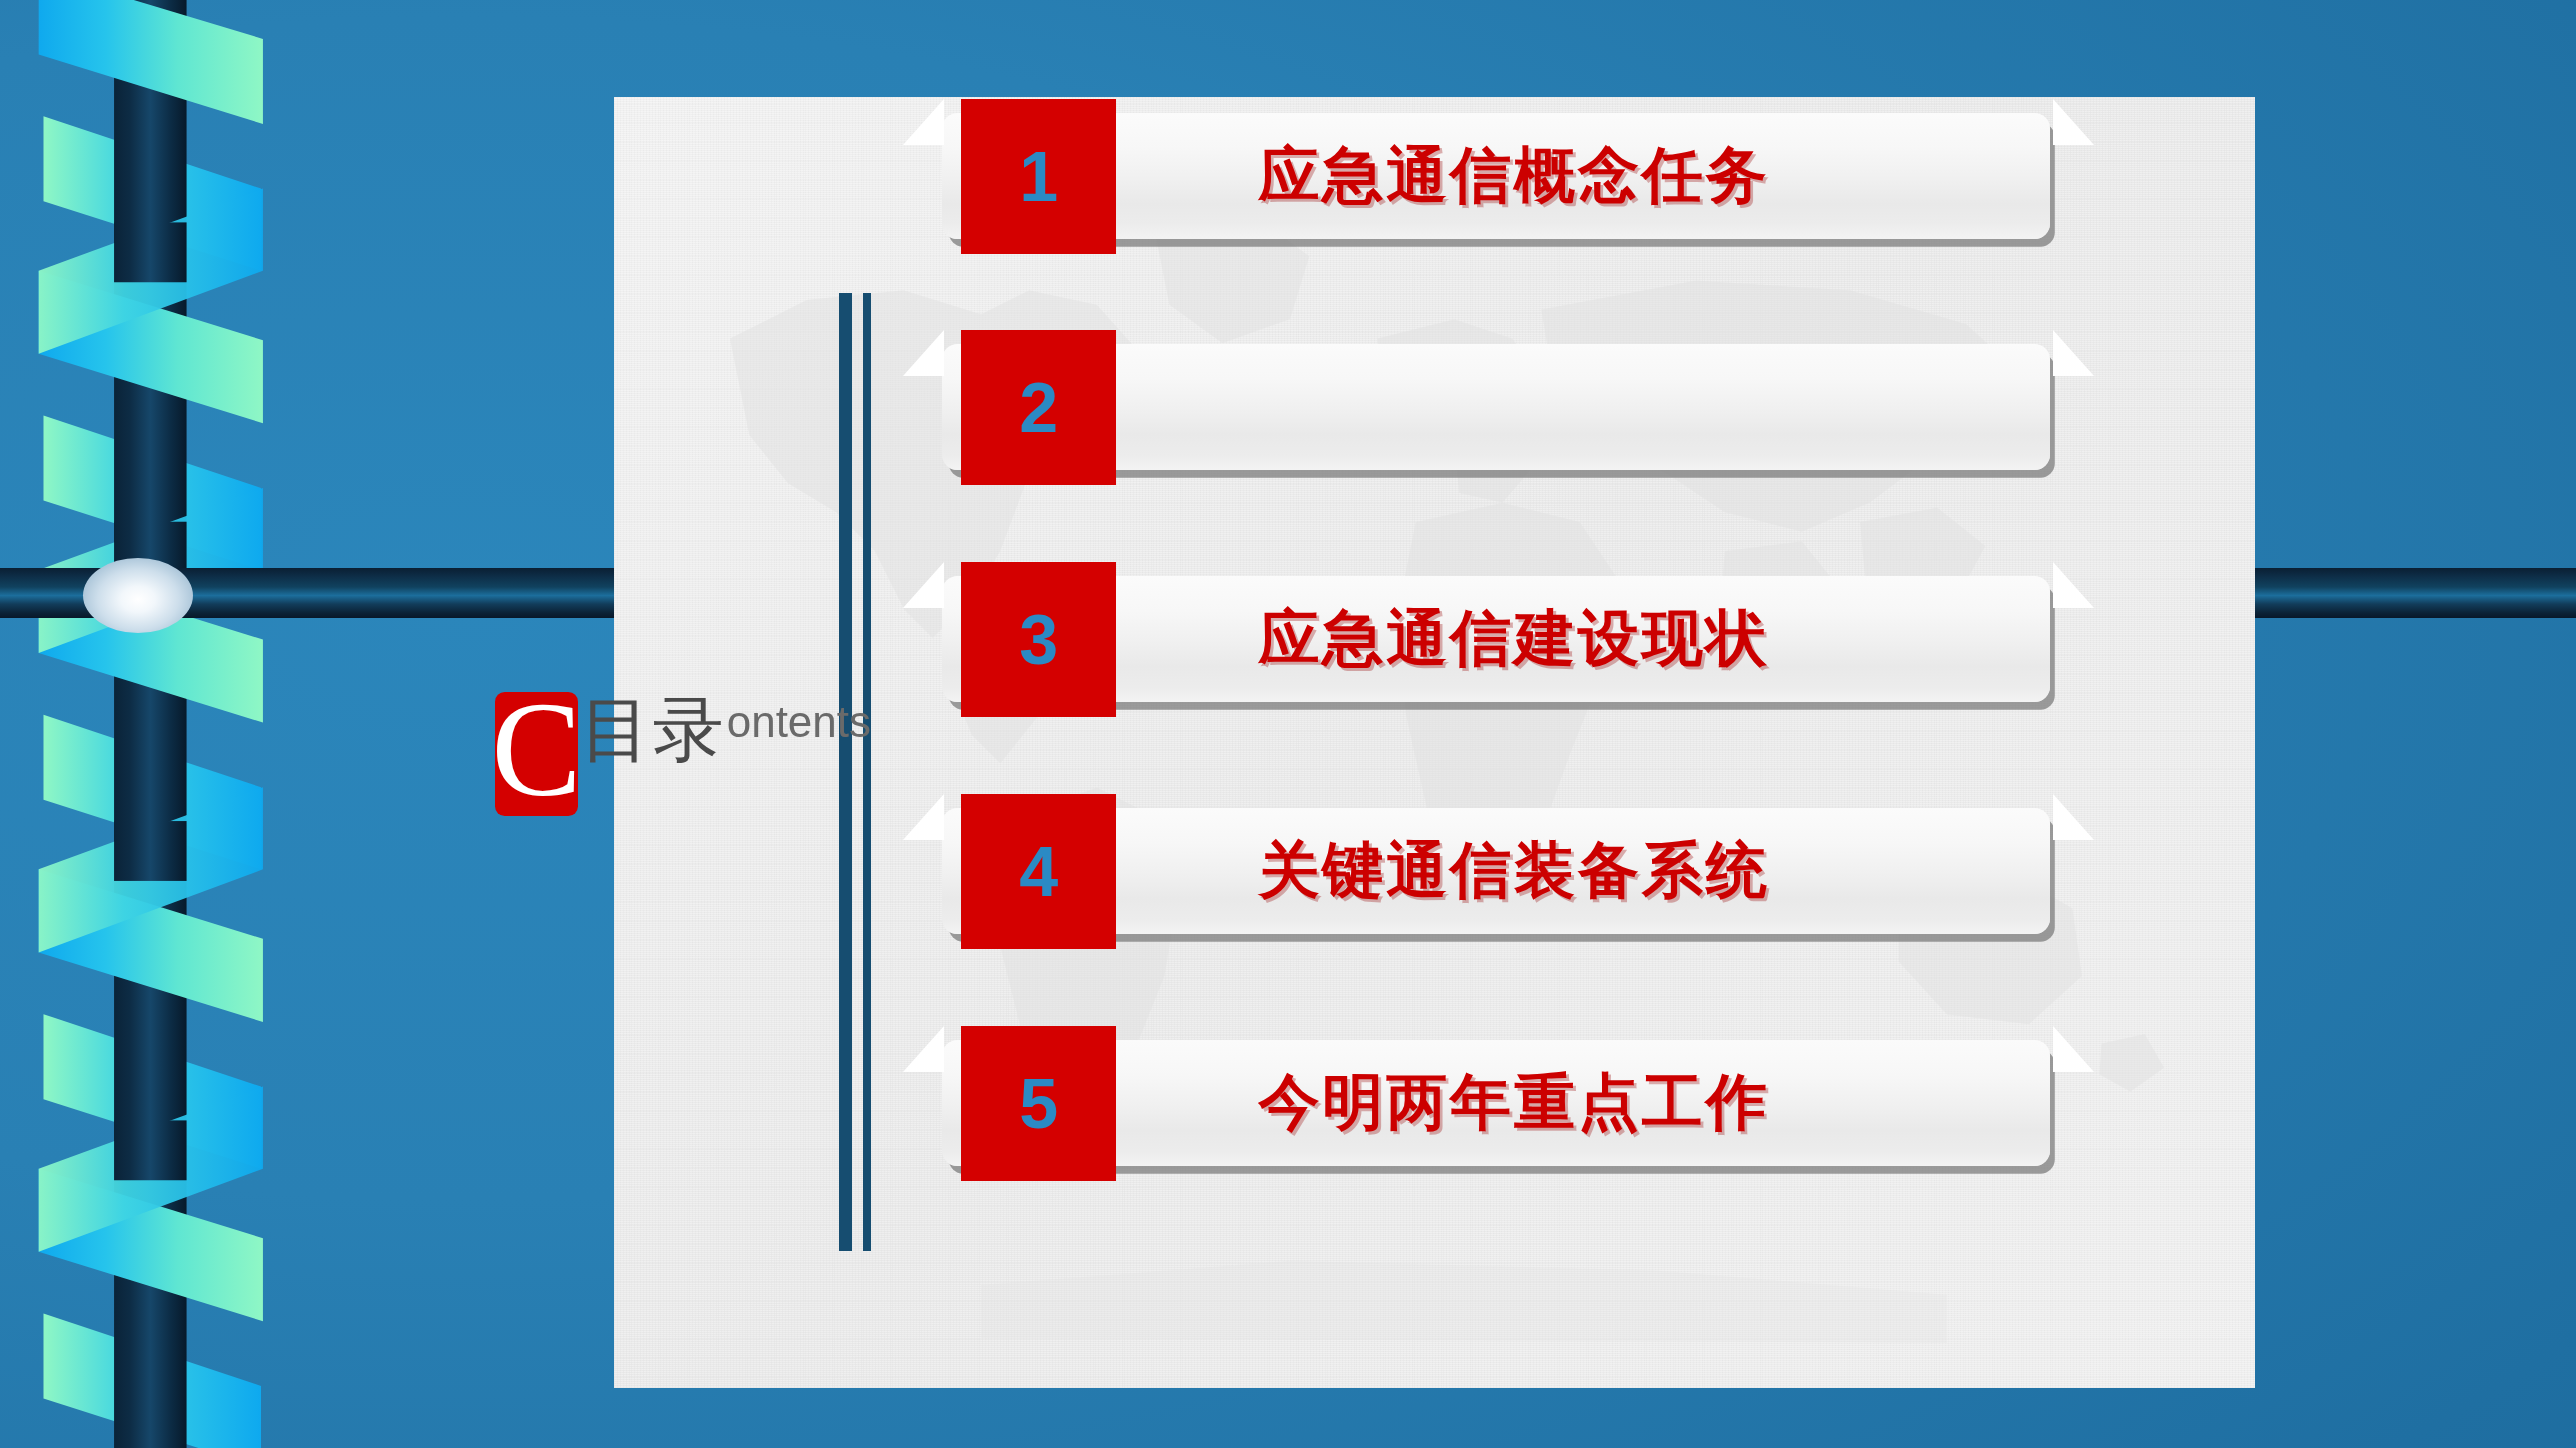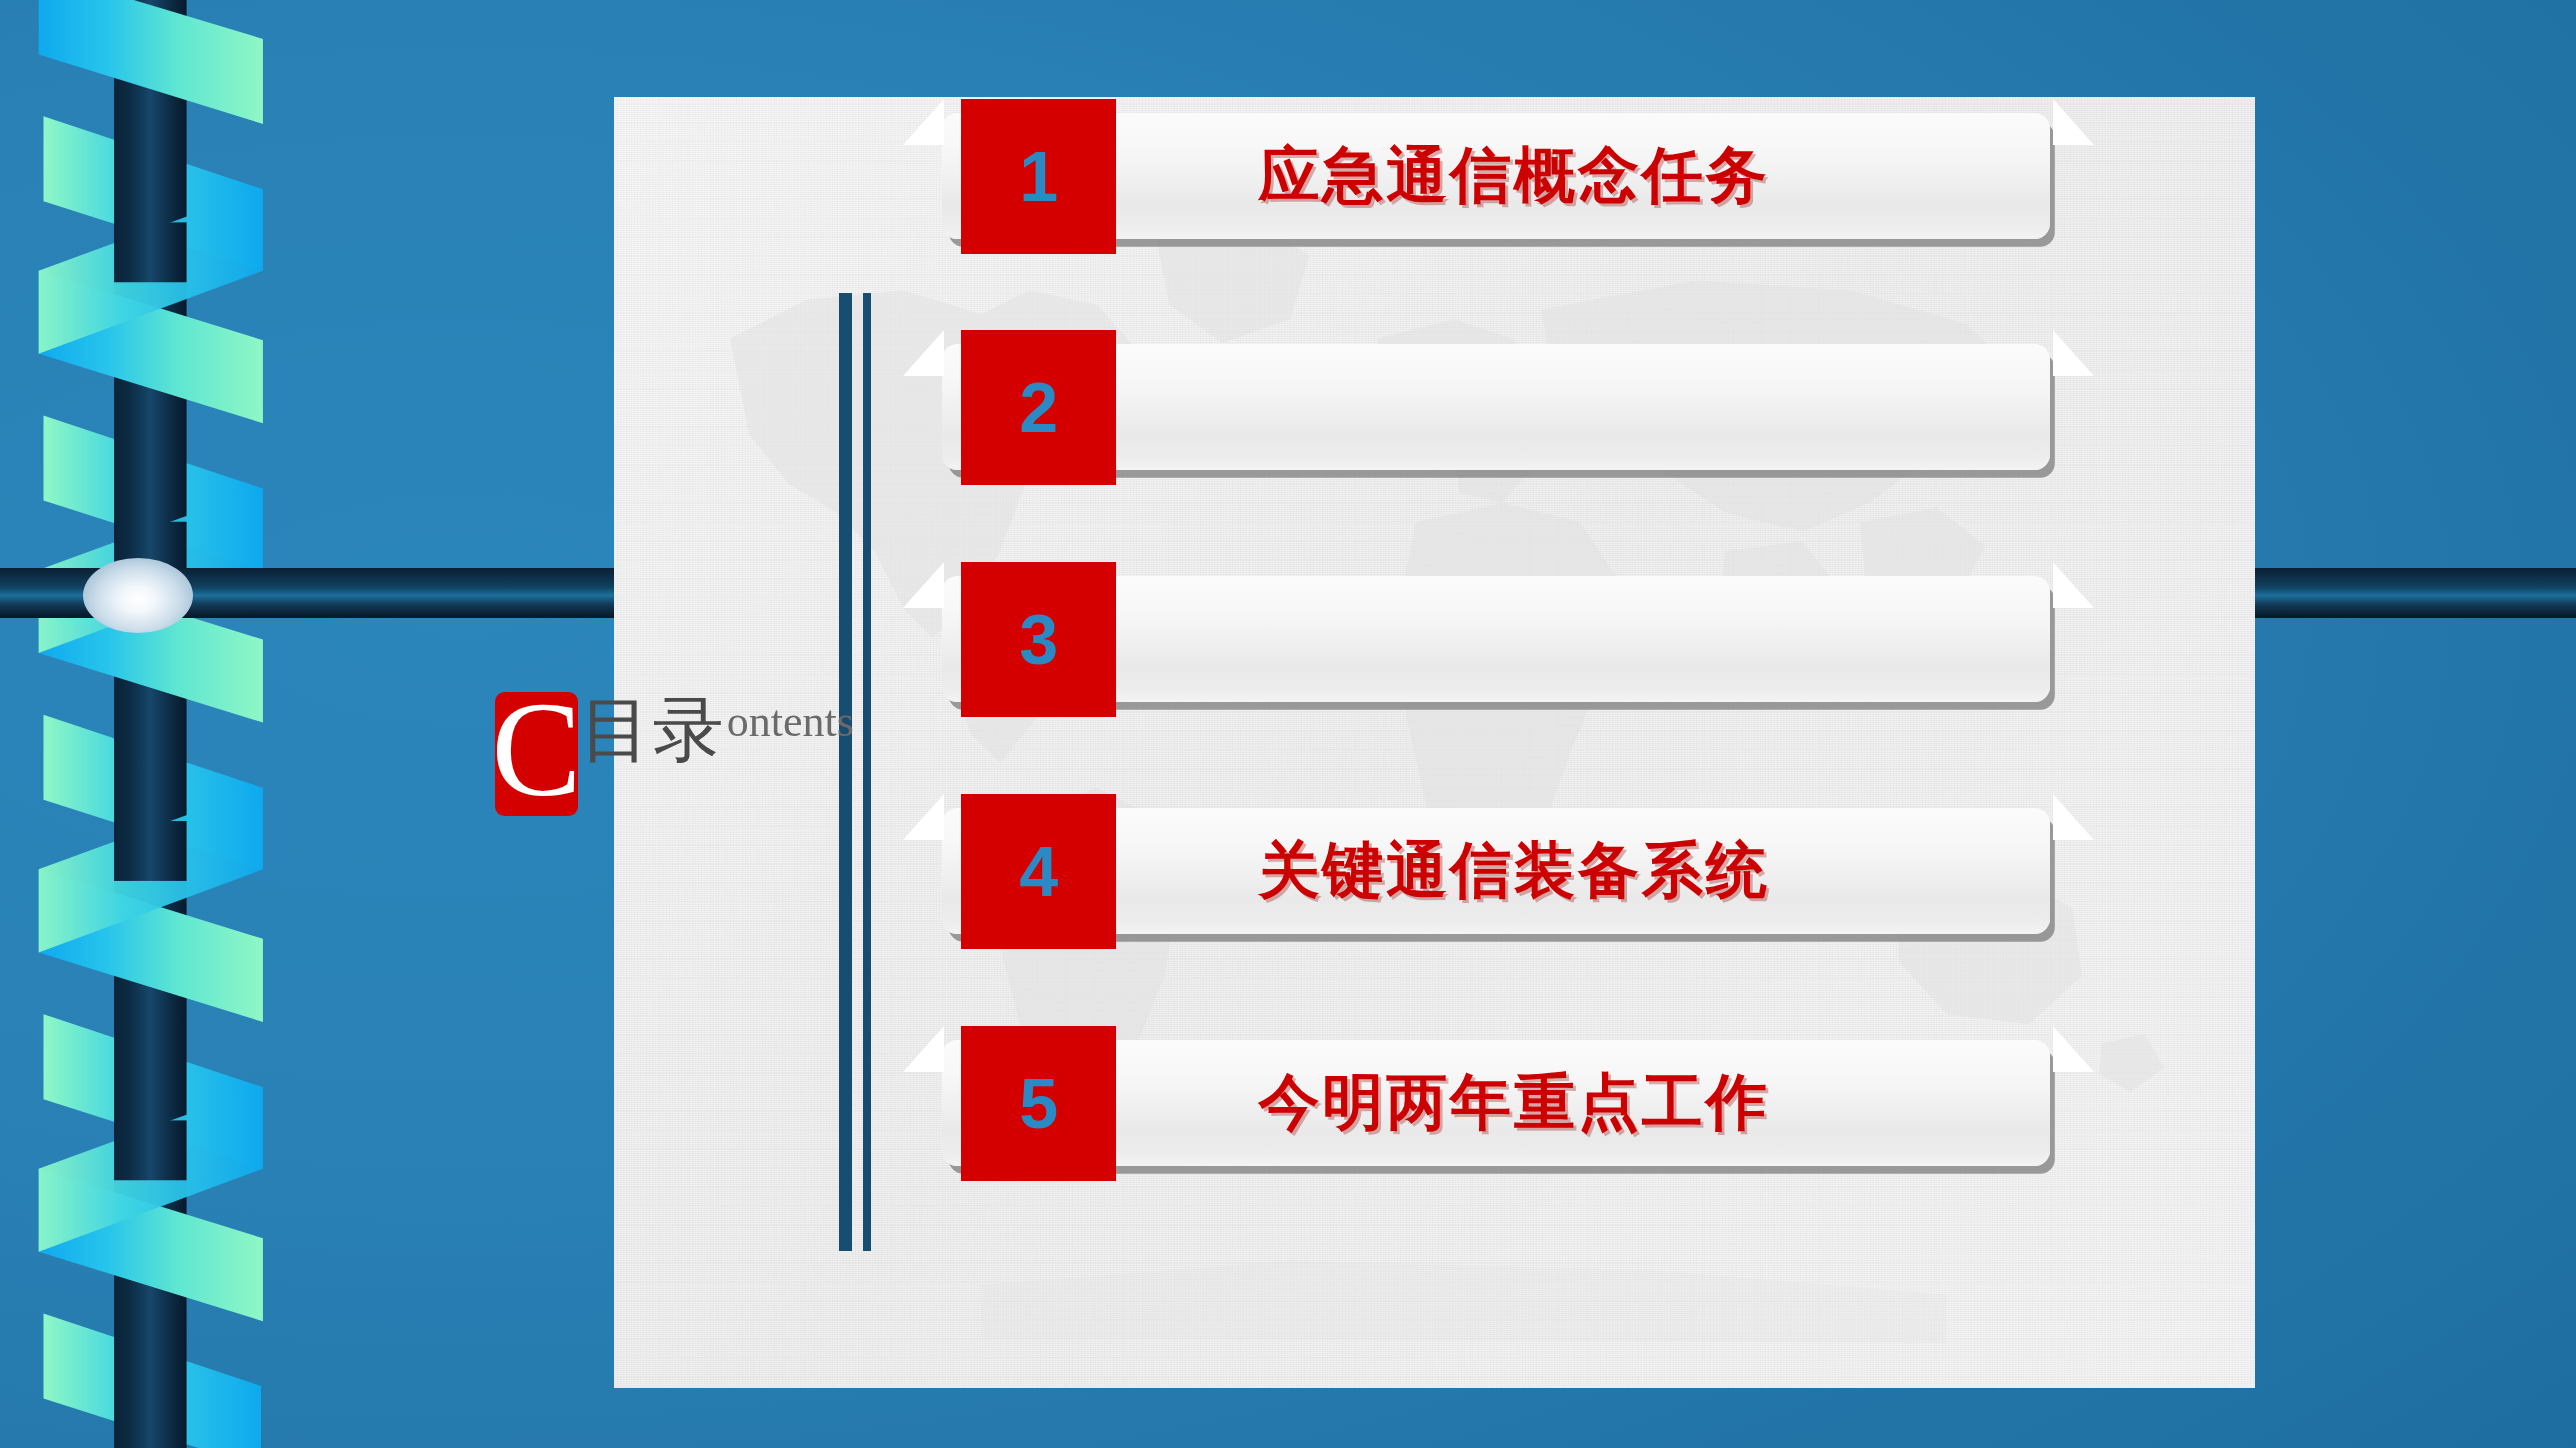--- a/index.html
+++ b/index.html
@@ -118,21 +118,20 @@
     white-space:nowrap;
   }
   #logo-en{
     font-size:44px;
     line-height:1;
     color:#6a6a6a;
     font-weight:400;
     margin-top:3.9px;
     margin-left:1px;
     white-space:nowrap;
-    font-family:Liberation Serif, serif;
   }
 
   
   #menu{
     position:absolute;
     left:0; top:0;
     width:100%; height:100%;
     z-index:8;
   }
   .menu-row{
@@ -334,20 +333,21 @@
 
     <div class="menu-row" style="top:562px">
       <div class="row-bar"></div>
       <div class="row-fold left">
           <i></i>
         </div>
       <div class="row-fold right">
           <i></i>
         </div>
       <div class="row-num">3</div>
+      <div class="row-label">应急通信建设现状</div>
     </div>
 
     <div class="menu-row" style="top:794px">
       <div class="row-bar"></div>
       <div class="row-fold left">
           <i></i>
         </div>
       <div class="row-fold right">
           <i></i>
         </div>

